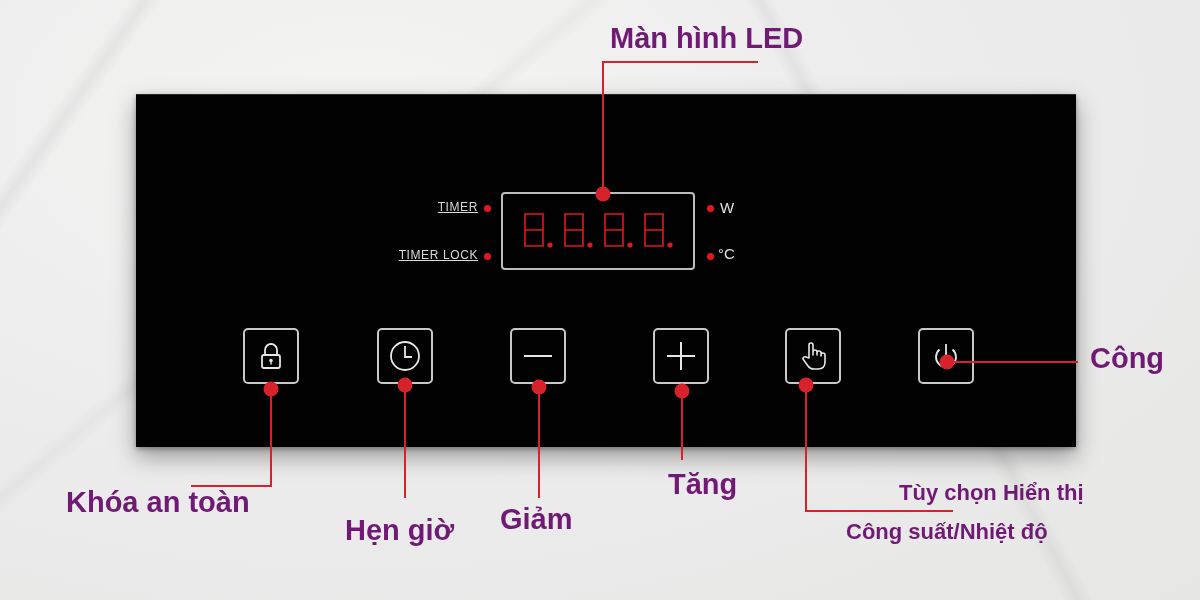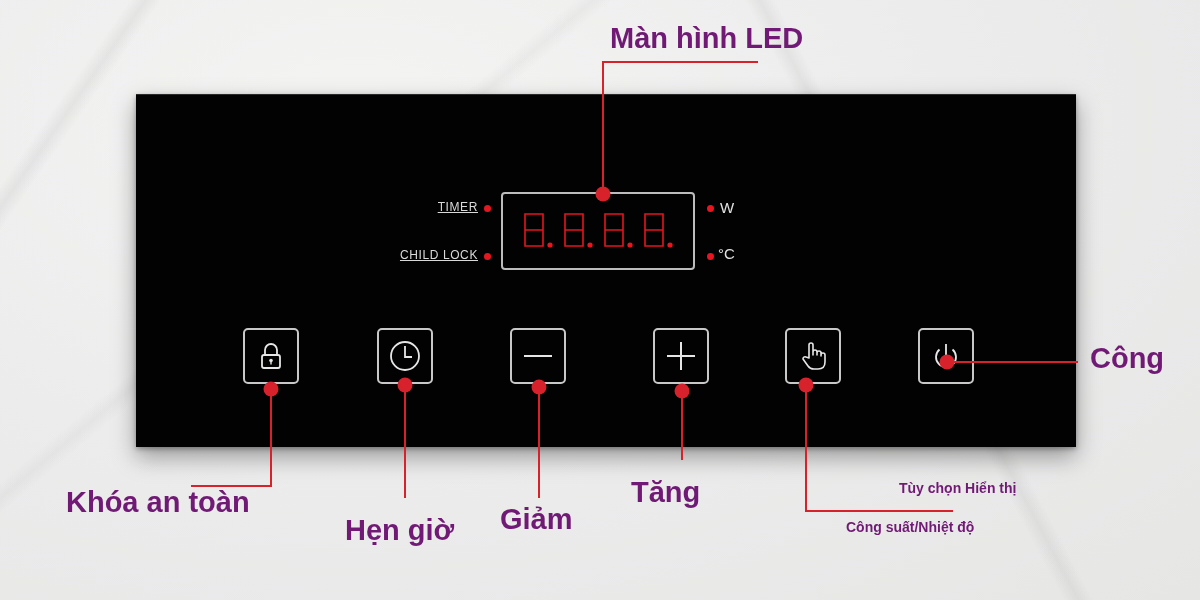--- a/index.html
+++ b/index.html
@@ -73,21 +73,21 @@
     .vline { position: absolute; width: 2px; background: #d8222b; z-index: 2; }
     .hline { position: absolute; height: 2px; background: #d8222b; z-index: 2; }
     .label {
       position: absolute;
       color: #701a75;
       font-family: "Liberation Sans", sans-serif;
       font-weight: bold;
       white-space: nowrap;
     }
     .label.big { font-size: 29px; }
-    .label.med { font-size: 14px; }
+    .label.med { font-size: 22px; }
   </style>
 </head>
 <body>
 
 <div class="panel"></div>
 
 <div class="led-box">
   <div class="digit">
     <svg viewBox="0 0 34 40">
         <g fill="none" stroke="#e5161f" stroke-width="1.6">
@@ -117,21 +117,21 @@
         <g fill="none" stroke="#e5161f" stroke-width="1.6">
           <path d="M4 3 H22 V19 H4 Z M4 19 V35 H22 V19"></path>
         </g>
         <circle cx="29" cy="34" r="2.6" fill="#e5161f"></circle>
       </svg>
   </div>
 </div>
 
 <span class="ind-label" style="left:400px; top:200px; width:78px;">TIMER</span>
 <span class="ind-dot" style="left:484px; top:205px;"></span>
-<span class="ind-label" style="left:370px; top:248px; width:108px;">CHILD LOCK</span>
+<span class="ind-label" style="left:370px; top:248px; width:108px;">TIMER LOCK</span>
 <span class="ind-dot" style="left:484px; top:253px;"></span>
 
 <span class="ind-dot" style="left:707px; top:205px;"></span>
 <span class="unit" style="left:720px; top:199px;">W</span>
 <span class="ind-dot" style="left:707px; top:253px;"></span>
 <span class="unit" style="left:718px; top:245px;">°C</span>
 
 <div class="rdot" style="left:603px; top:194px;"></div>
 <div class="vline" style="left:602px; top:62px; height:132px;"></div>
 <div class="hline" style="left:602px; top:61px; width:156px;"></div>
@@ -187,21 +187,21 @@
 <div class="rdot" style="left:405px; top:385px;"></div>
 <div class="vline" style="left:404px; top:385px; height:113px;"></div>
 <div class="label big" style="left:345px; top:514px;">Hẹn giờ</div>
 
 <div class="rdot" style="left:539px; top:387px;"></div>
 <div class="vline" style="left:538px; top:387px; height:111px;"></div>
 <div class="label big" style="left:500px; top:503px;">Giảm</div>
 
 <div class="rdot" style="left:682px; top:391px;"></div>
 <div class="vline" style="left:681px; top:391px; height:69px;"></div>
-<div class="label big" style="left:631px; top:468px;margin-top:8px;">Tăng</div>
+<div class="label big" style="left:668px; top:468px;">Tăng</div>
 
 <div class="rdot" style="left:806px; top:385px;"></div>
 <div class="vline" style="left:805px; top:385px; height:127px;"></div>
 <div class="hline" style="left:805px; top:510px; width:148px;"></div>
 <div class="label med" style="left:899px; top:480px;">Tùy chọn Hiển thị</div>
 <div class="label med" style="left:846px; top:519px;">Công suất/Nhiệt độ</div>
 
 <div class="rdot" style="left:947px; top:362px;"></div>
 <div class="hline" style="left:947px; top:361px; width:131px;"></div>
 <div class="label big" style="left:1090px; top:342px;">Công</div>

